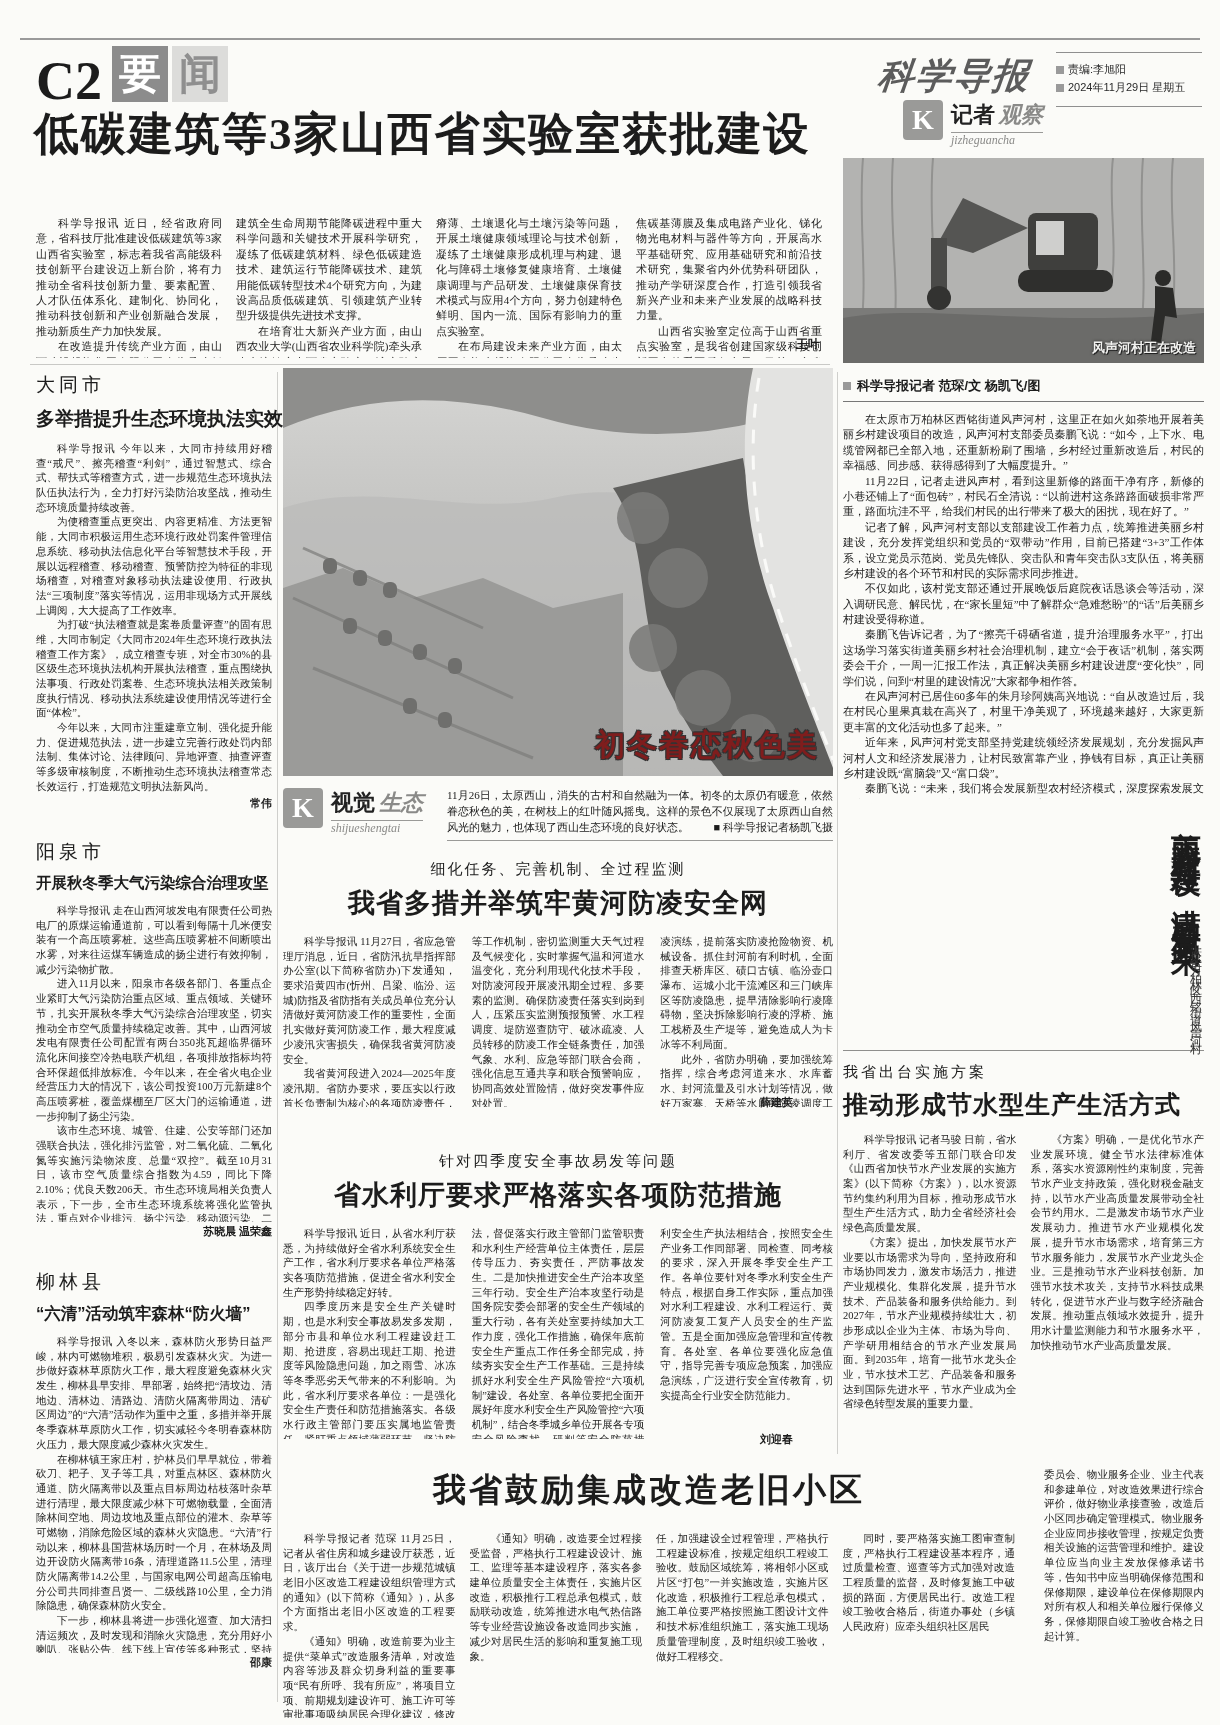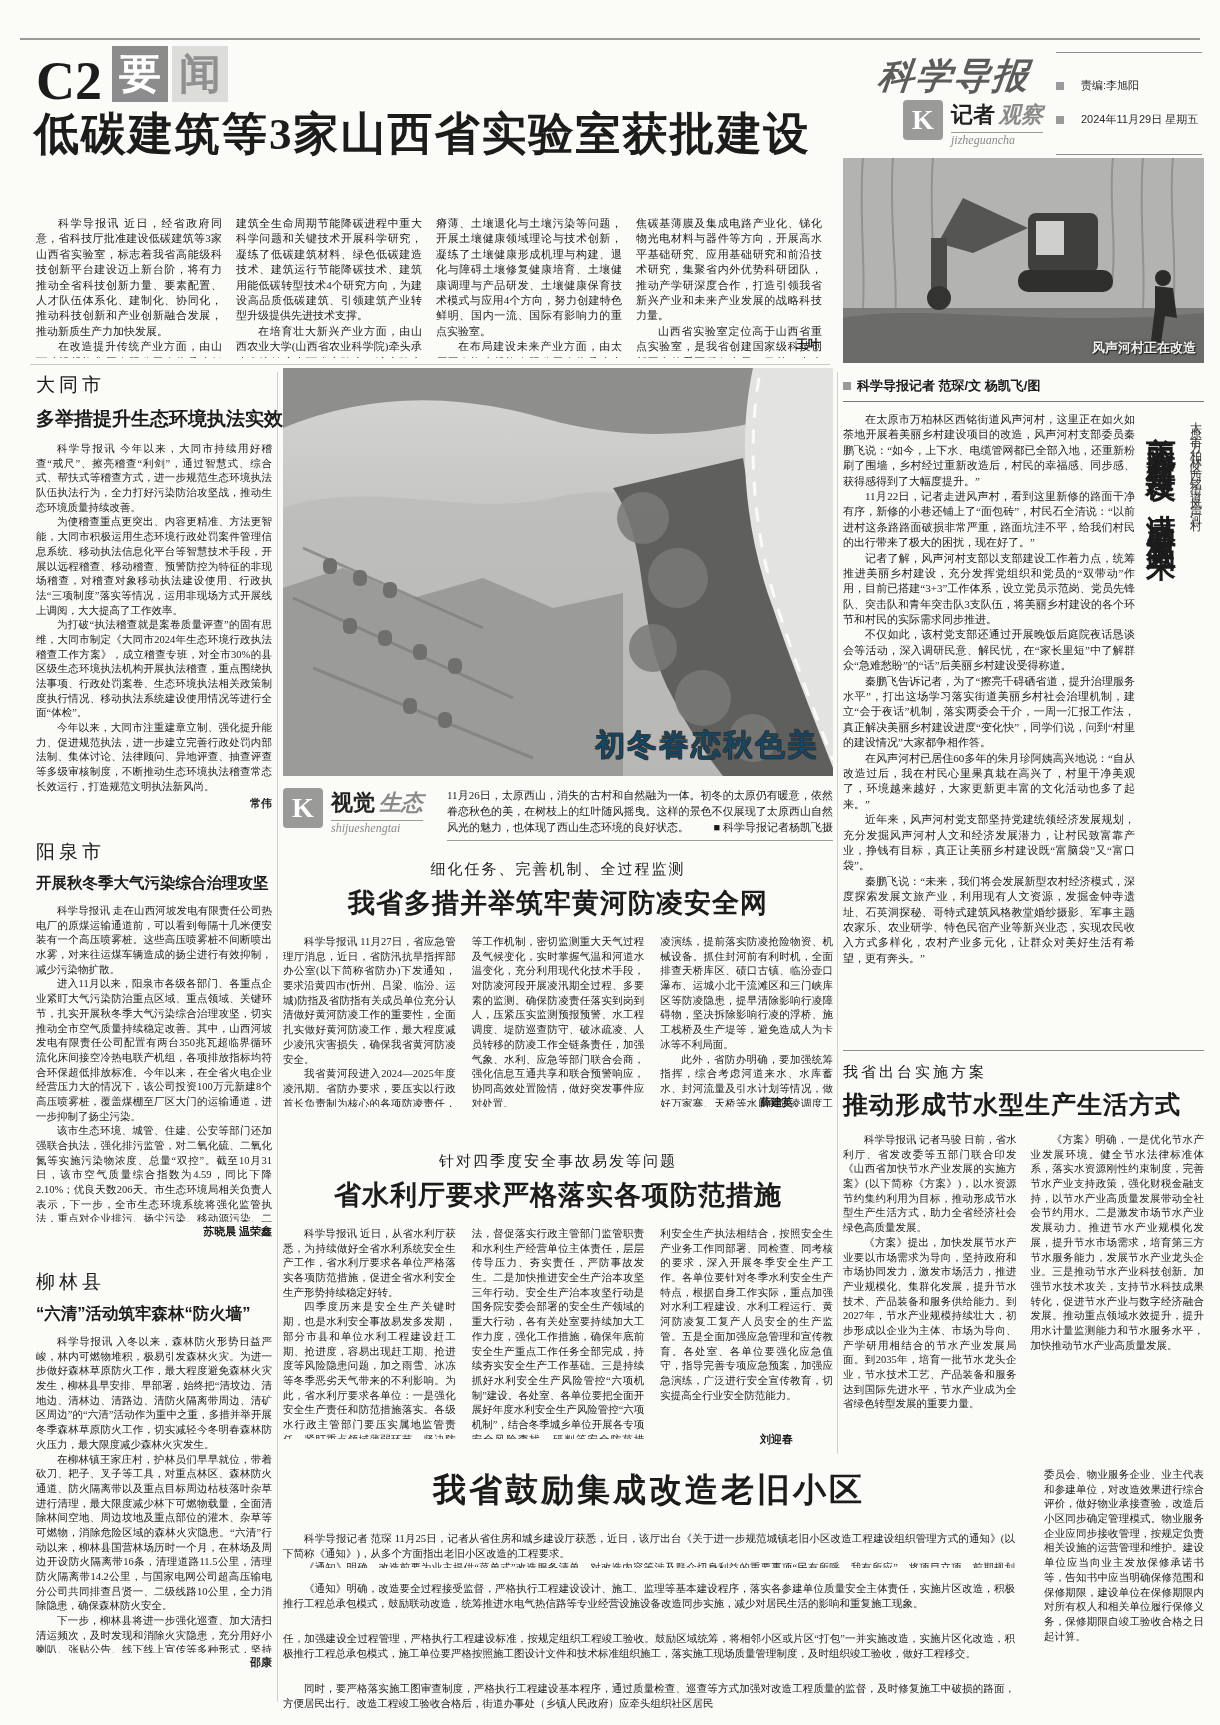--- a/index.html
+++ b/index.html
@@ -8,21 +8,21 @@
   
   .hd-rule{position:absolute;left:20px;top:38px;width:1180px;height:2px;background:#9a9a9a;}
   .ed-code{position:absolute;left:36px;top:50px;font-size:54px;font-weight:bold;font-family:"Liberation Serif",serif;}
   .sec-box{position:absolute;top:46px;width:56px;height:56px;text-align:center;line-height:56px;font-size:42px;font-weight:bold;}
   .sec-box.b1{left:112px;background:#8c8c8c;color:#ffffff;}
   .sec-box.b2{left:172px;background:#dcdcda;color:#8f8f8f;}
   .masthead{position:absolute;left:878px;top:52px;width:180px;font-size:36px;font-weight:bold;color:#5c5c5c;
             font-style:italic;transform:skewX(-6deg);letter-spacing:2px;white-space:nowrap;}
   .hd-info{position:absolute;left:1056px;top:52px;width:146px;border-top:1px solid #8f8f8f;border-bottom:1px solid #8f8f8f;
            padding:6px 0 8px 0;font-size:11px;font-family:"Liberation Sans",sans-serif;color:#2a2a2a;}
-  .hd-info .row{display:flex;align-items:center;gap:17px;margin:19px 0;}
+  .hd-info .row{display:flex;align-items:center;gap:4px;margin:3px 0;}
   .sq{display:inline-block;width:8px;height:8px;background:#9a9a9a;flex:0 0 auto;}
   
   .paras p{margin:0;text-indent:2em;text-align:justify;line-height:1.4;}
   .noindent-first p:first-child{text-indent:0;}
   .byline{font-weight:bold;text-align:right;}
   .kick{font-family:"Liberation Sans",sans-serif;}
   
   .lead-title{position:absolute;left:34px;top:104px;width:790px;font-size:45px;font-weight:900;letter-spacing:2px;white-space:nowrap;}
   .lead-sub{position:absolute;left:36px;top:182px;width:784px;font-size:20px;font-weight:bold;}
   .lead-body{position:absolute;left:36px;top:216px;width:786px;height:142px;display:flex;gap:14px;font-size:11px;}
@@ -32,21 +32,21 @@
   
   .vrule{position:absolute;width:1px;background:#cfcfcc;}
   
   .left-col{position:absolute;left:36px;top:372px;width:236px;}
   .art .kicker{font-size:19px;letter-spacing:4px;font-family:"Liberation Sans",sans-serif;}
   .art .title{font-size:19px;font-weight:900;font-family:"Liberation Sans",sans-serif;margin-top:8px;letter-spacing:0px;white-space:nowrap;}
   .art .body{font-size:10.5px;margin-top:10px;overflow:hidden;}
   .art .byline{font-size:11px;margin-top:2px;}
   
   .center-photo{position:absolute;left:283px;top:368px;width:550px;height:408px;overflow:hidden;background:#b9b9b7;}
-  .photo-overlay{position:absolute;right:14px;bottom:10px;font-size:30px;font-weight:400;color:#0c4a6e;
+  .photo-overlay{position:absolute;right:14px;bottom:10px;font-size:30px;font-weight:700;color:#7f1d1d;
                  font-family:"Liberation Sans",sans-serif;letter-spacing:2px;
                  text-shadow:-1px -1px 0 #333,1px -1px 0 #333,-1px 1px 0 #333,1px 1px 0 #333;}
   .cap-row{position:absolute;left:283px;top:788px;width:550px;display:flex;gap:14px;}
   .logo-k{width:40px;height:40px;background:#9a9a98;color:#fff;font-weight:900;font-size:28px;text-align:center;line-height:40px;
           border-radius:4px;font-family:"Liberation Serif",serif;flex:0 0 auto;}
   .logo-cn b{font-size:22px;font-family:"Liberation Sans",sans-serif;color:#222;}
   .logo-cn i{font-size:22px;color:#8a8a88;font-weight:bold;margin-left:4px;}
   .logo-py{font-size:12px;font-style:italic;color:#8a8a88;border-top:1px solid #9a9a98;margin-top:2px;}
   .caption-text{flex:1;font-size:11px;line-height:1.45;text-align:justify;border-bottom:1px solid #9a9a98;padding-bottom:4px;}
   .caption-credit{white-space:nowrap;}
@@ -57,36 +57,36 @@
   .c-cols .col{flex:1;overflow:hidden;}
   .c-byline{position:absolute;right:4px;font-size:11px;font-weight:bold;}
   
   .r-sec{position:absolute;left:843px;top:100px;width:361px;}
   .obs-logo{display:flex;align-items:flex-start;gap:8px;margin-left:60px;}
   .obs-photo{position:relative;width:361px;height:205px;background:#a8a8a6;margin-top:10px;overflow:hidden;}
   .obs-cap{position:absolute;right:8px;bottom:6px;color:#f2f2f0;font-size:13px;font-weight:bold;
            font-family:"Liberation Sans",sans-serif;text-shadow:0 0 3px #222,1px 1px 0 #222;}
   .r-byline{display:flex;align-items:center;gap:6px;font-size:13px;font-weight:bold;margin-top:14px;
             border-bottom:1px solid #777;padding-bottom:6px;font-family:"Liberation Sans",sans-serif;}
-  .v-art{display:flex;margin-top:10px;height:628px;gap:8px;}
+  .v-art{display:flex;margin-top:10px;height:628px;gap:8px;flex-direction:column;}
   .v-body{flex:1;font-size:11px;overflow:hidden;}
   .v-title{writing-mode:vertical-rl;font-size:30px;font-weight:900;font-family:"Liberation Sans",sans-serif;
            letter-spacing:6px;line-height:1.2;flex:0 0 auto;}
   .v-kick{writing-mode:vertical-rl;font-size:12px;color:#333;letter-spacing:7px;flex:0 0 auto;
           font-family:"Liberation Sans",sans-serif;}
   .r-div{width:361px;height:1px;background:#8f8f8d;margin-top:10px;}
   .js-art{margin-top:12px;}
   .js-art .kick{font-size:15px;letter-spacing:3px;}
   .js-art .title{font-size:25px;font-weight:900;font-family:"Liberation Sans",sans-serif;margin-top:6px;letter-spacing:1px;white-space:nowrap;}
   .js-cols{display:flex;gap:14px;margin-top:12px;height:318px;font-size:10.5px;}
   .js-cols .col{flex:1;overflow:hidden;}
   
   .b-title{position:absolute;left:283px;top:1468px;width:732px;text-align:center;font-size:33px;font-weight:900;
            font-family:"Liberation Sans",sans-serif;letter-spacing:3px;}
-  .b-cols{position:absolute;left:283px;top:1532px;width:732px;height:186px;display:flex;gap:14px;font-size:10.5px;flex-direction:column;}
+  .b-cols{position:absolute;left:283px;top:1532px;width:732px;height:186px;display:flex;gap:14px;font-size:10.5px;}
   .b-cols .col{flex:1;overflow:hidden;}
   .b-col5{position:absolute;left:1044px;top:1468px;width:160px;height:250px;font-size:10.5px;overflow:hidden;}
   svg{display:block;}
 </style>
 </head>
 <body>
 
 <div class="page">
 
   <div class="hd-rule"></div>

